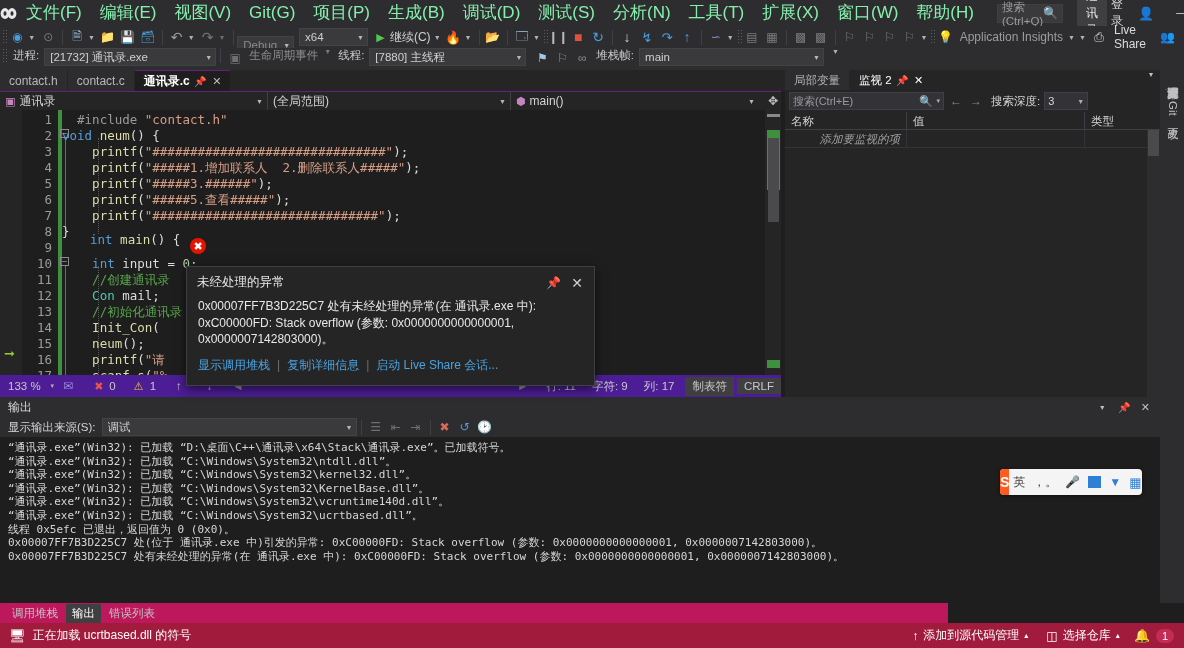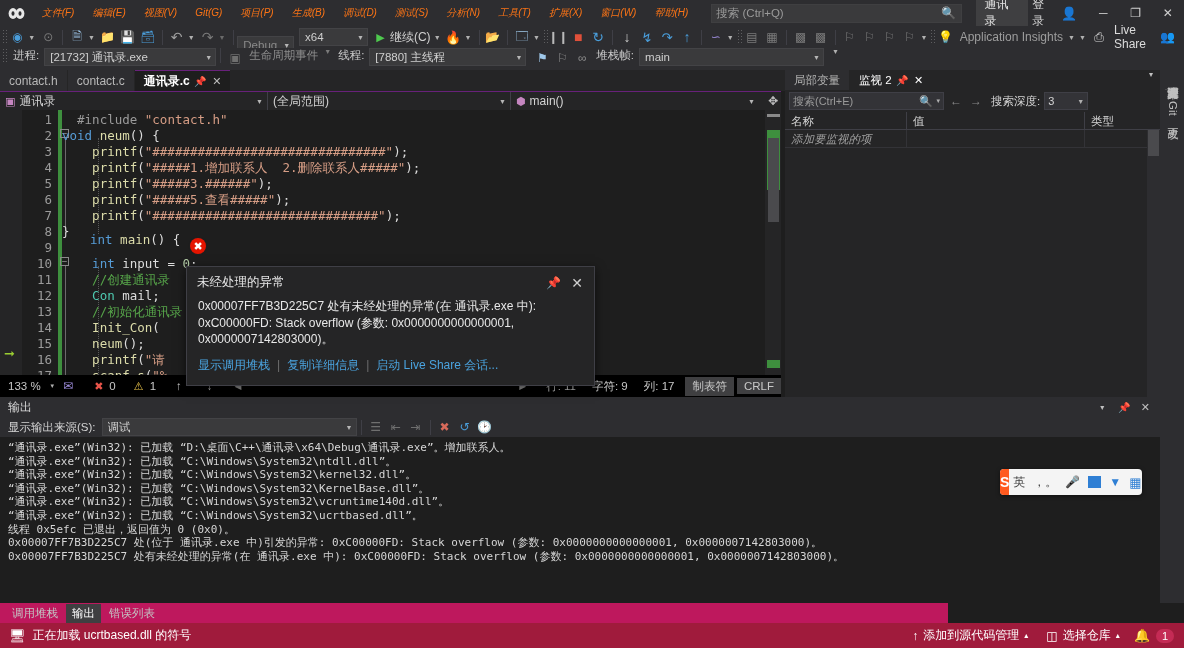--- a/index.html
+++ b/index.html
@@ -15,22 +15,22 @@
 
   
   .titlebar{
     position:absolute; top:0; left:0; width:1184px; height:26px;
     background:#2d2d30; display:flex; align-items:center;
   }
   .vs-logo{ width:34px; height:26px; display:flex; align-items:center; justify-content:center;}
   .vs-logo svg{ display:block; }
   .menu{ display:flex; align-items:center; height:26px; }
   .menu-item{
-    padding:0 9px; height:26px; line-height:26px; color:#f97316; font-size:10px;
-    cursor:default; white-space:nowrap;font-style:italic;
+    padding:0 9px; height:26px; line-height:26px; color:#86efac; font-size:17px;
+    cursor:default; white-space:nowrap;
   }
   .qsearch{
     margin-left:14px; width:260px; height:19px; background:#3a3a3c; border:1px solid #3f3f41;
     display:flex; align-items:center; padding:0 4px; color:#9a9a9a; font-size:11.5px;
   }
   .qsearch .q-txt{ flex:1; }
   .qsearch .q-ic{ color:#c9c9c9; font-size:12px; }
   .proj-chip{
     margin-left:14px; background:#3f3f41; color:#e6e6e6; font-size:12px;
     padding:2px 9px; border-radius:1px;
@@ -147,21 +147,21 @@
   .exc-badge{
     position:absolute; left:190px; top:238px; width:16px; height:16px; border-radius:50%;
     background:#e51400; color:#fff; font-size:11px; font-weight:bold;
     display:flex; align-items:center; justify-content:center; z-index:41;
     box-shadow:0 0 0 1.5px #1e1e1e;
   }
 
   
   .edstatus{
     position:absolute; top:375px; left:0; width:781px; height:22px;
-    background:#000000; display:flex; align-items:center; font-size:11.5px; color:#c8c8c8;
+    background:#4c1d95; display:flex; align-items:center; font-size:11.5px; color:#c8c8c8;
   }
   .zoomsel{ display:flex; align-items:center; padding:0 4px 0 8px; }
   .err-ic{ color:#e8544a; font-size:11px; }
   .warn-ic{ color:#e8c14a; font-size:11px; }
   .es-right{ margin-left:auto; display:flex; align-items:center; }
   .es-cell{ padding:0 8px; white-space:nowrap; }
   .es-box{ padding:2px 7px; background:#3f3f41; margin-left:3px; }
 
   
   .outpane{
@@ -221,21 +221,21 @@
   .rd-search{ height:22px; display:flex; align-items:center; padding:0 4px; gap:4px; }
   .rd-sbox{ flex:0 0 155px; height:18px; background:#333337; border:1px solid #3f3f46;
             display:flex; align-items:center; padding:0 3px; color:#9a9a9a; font-size:11px;}
   .rd-depth{ width:44px; height:18px; background:#333337; border:1px solid #3f3f46;
              display:flex; align-items:center; padding:0 3px; color:#d4d4d4; font-size:11px;}
   .rd-grid-head{ height:18px; display:flex; align-items:center; background:#252526;
                  border-bottom:1px solid #3f3f46; font-size:11.5px; color:#d4d4d4; }
   .rd-gh{ padding:0 6px; border-right:1px solid #3f3f46; height:18px; line-height:18px; }
   .rd-row{ height:18px; display:flex; align-items:center; border-bottom:1px solid #333337;
            font-size:11.5px; color:#9d9d9d; font-style:italic; }
-  .rd-rc{ padding:0 6px; border-right:1px solid #333337; height:18px; line-height:18px; }
+  .rd-rc{ padding:0 6px; border-right:1px solid #333337; height:18px; line-height:18px;text-align:right; }
   .rd-scroll{ position:absolute; right:0; top:60px; width:13px; bottom:0; background:#2d2d30;}
   .rd-sthumb{ position:absolute; right:1px; top:0; width:11px; height:26px; background:#4a4a4d;}
 
   
   .vtabs{
     position:absolute; top:70px; left:1160px; width:24px; height:533px; background:#2d2d30;
   }
   .vtab{
     writing-mode:vertical-rl; text-orientation:mixed; font-size:11.5px; color:#c0c0c0;
     padding:8px 5px; display:block;
@@ -590,21 +590,21 @@
       <span class="sep"></span>
       <span class="tbi" style="color:#6f6f6f;">☰</span>
       <span class="tbi" style="color:#6f6f6f;">⇤</span>
       <span class="tbi" style="color:#6f6f6f;">⇥</span>
       <span class="sep"></span>
       <span class="tbi" style="color:#d86a5a;">✖</span>
       <span class="tbi" style="color:#4a9edb;">↺</span>
       <span class="tbi" style="color:#c0c0c0;">🕑</span>
     </div>
     <div class="out-lines" id="outlines">
-        <div>“通讯录.exe”(Win32): 已加载 “D:\桌面\C++\通讯录\x64\Debug\通讯录.exe”。增加联系人。</div>
+        <div>“通讯录.exe”(Win32): 已加载 “D:\桌面\C++\通讯录\x64\Stack\通讯录.exe”。已加载符号。</div>
         <div>“通讯录.exe”(Win32): 已加载 “C:\Windows\System32\ntdll.dll”。</div>
         <div>“通讯录.exe”(Win32): 已加载 “C:\Windows\System32\kernel32.dll”。</div>
         <div>“通讯录.exe”(Win32): 已加载 “C:\Windows\System32\KernelBase.dll”。</div>
         <div>“通讯录.exe”(Win32): 已加载 “C:\Windows\System32\vcruntime140d.dll”。</div>
         <div>“通讯录.exe”(Win32): 已加载 “C:\Windows\System32\ucrtbased.dll”。</div>
         <div>线程 0x5efc 已退出，返回值为 0 (0x0)。</div>
         <div>0x00007FF7B3D225C7 处(位于 通讯录.exe 中)引发的异常: 0xC00000FD: Stack overflow (参数: 0x0000000000000001, 0x0000007142803000)。</div>
         <div>0x00007FF7B3D225C7 处有未经处理的异常(在 通讯录.exe 中): 0xC00000FD: Stack overflow (参数: 0x0000000000000001, 0x0000007142803000)。</div>
       </div>
   </div>

